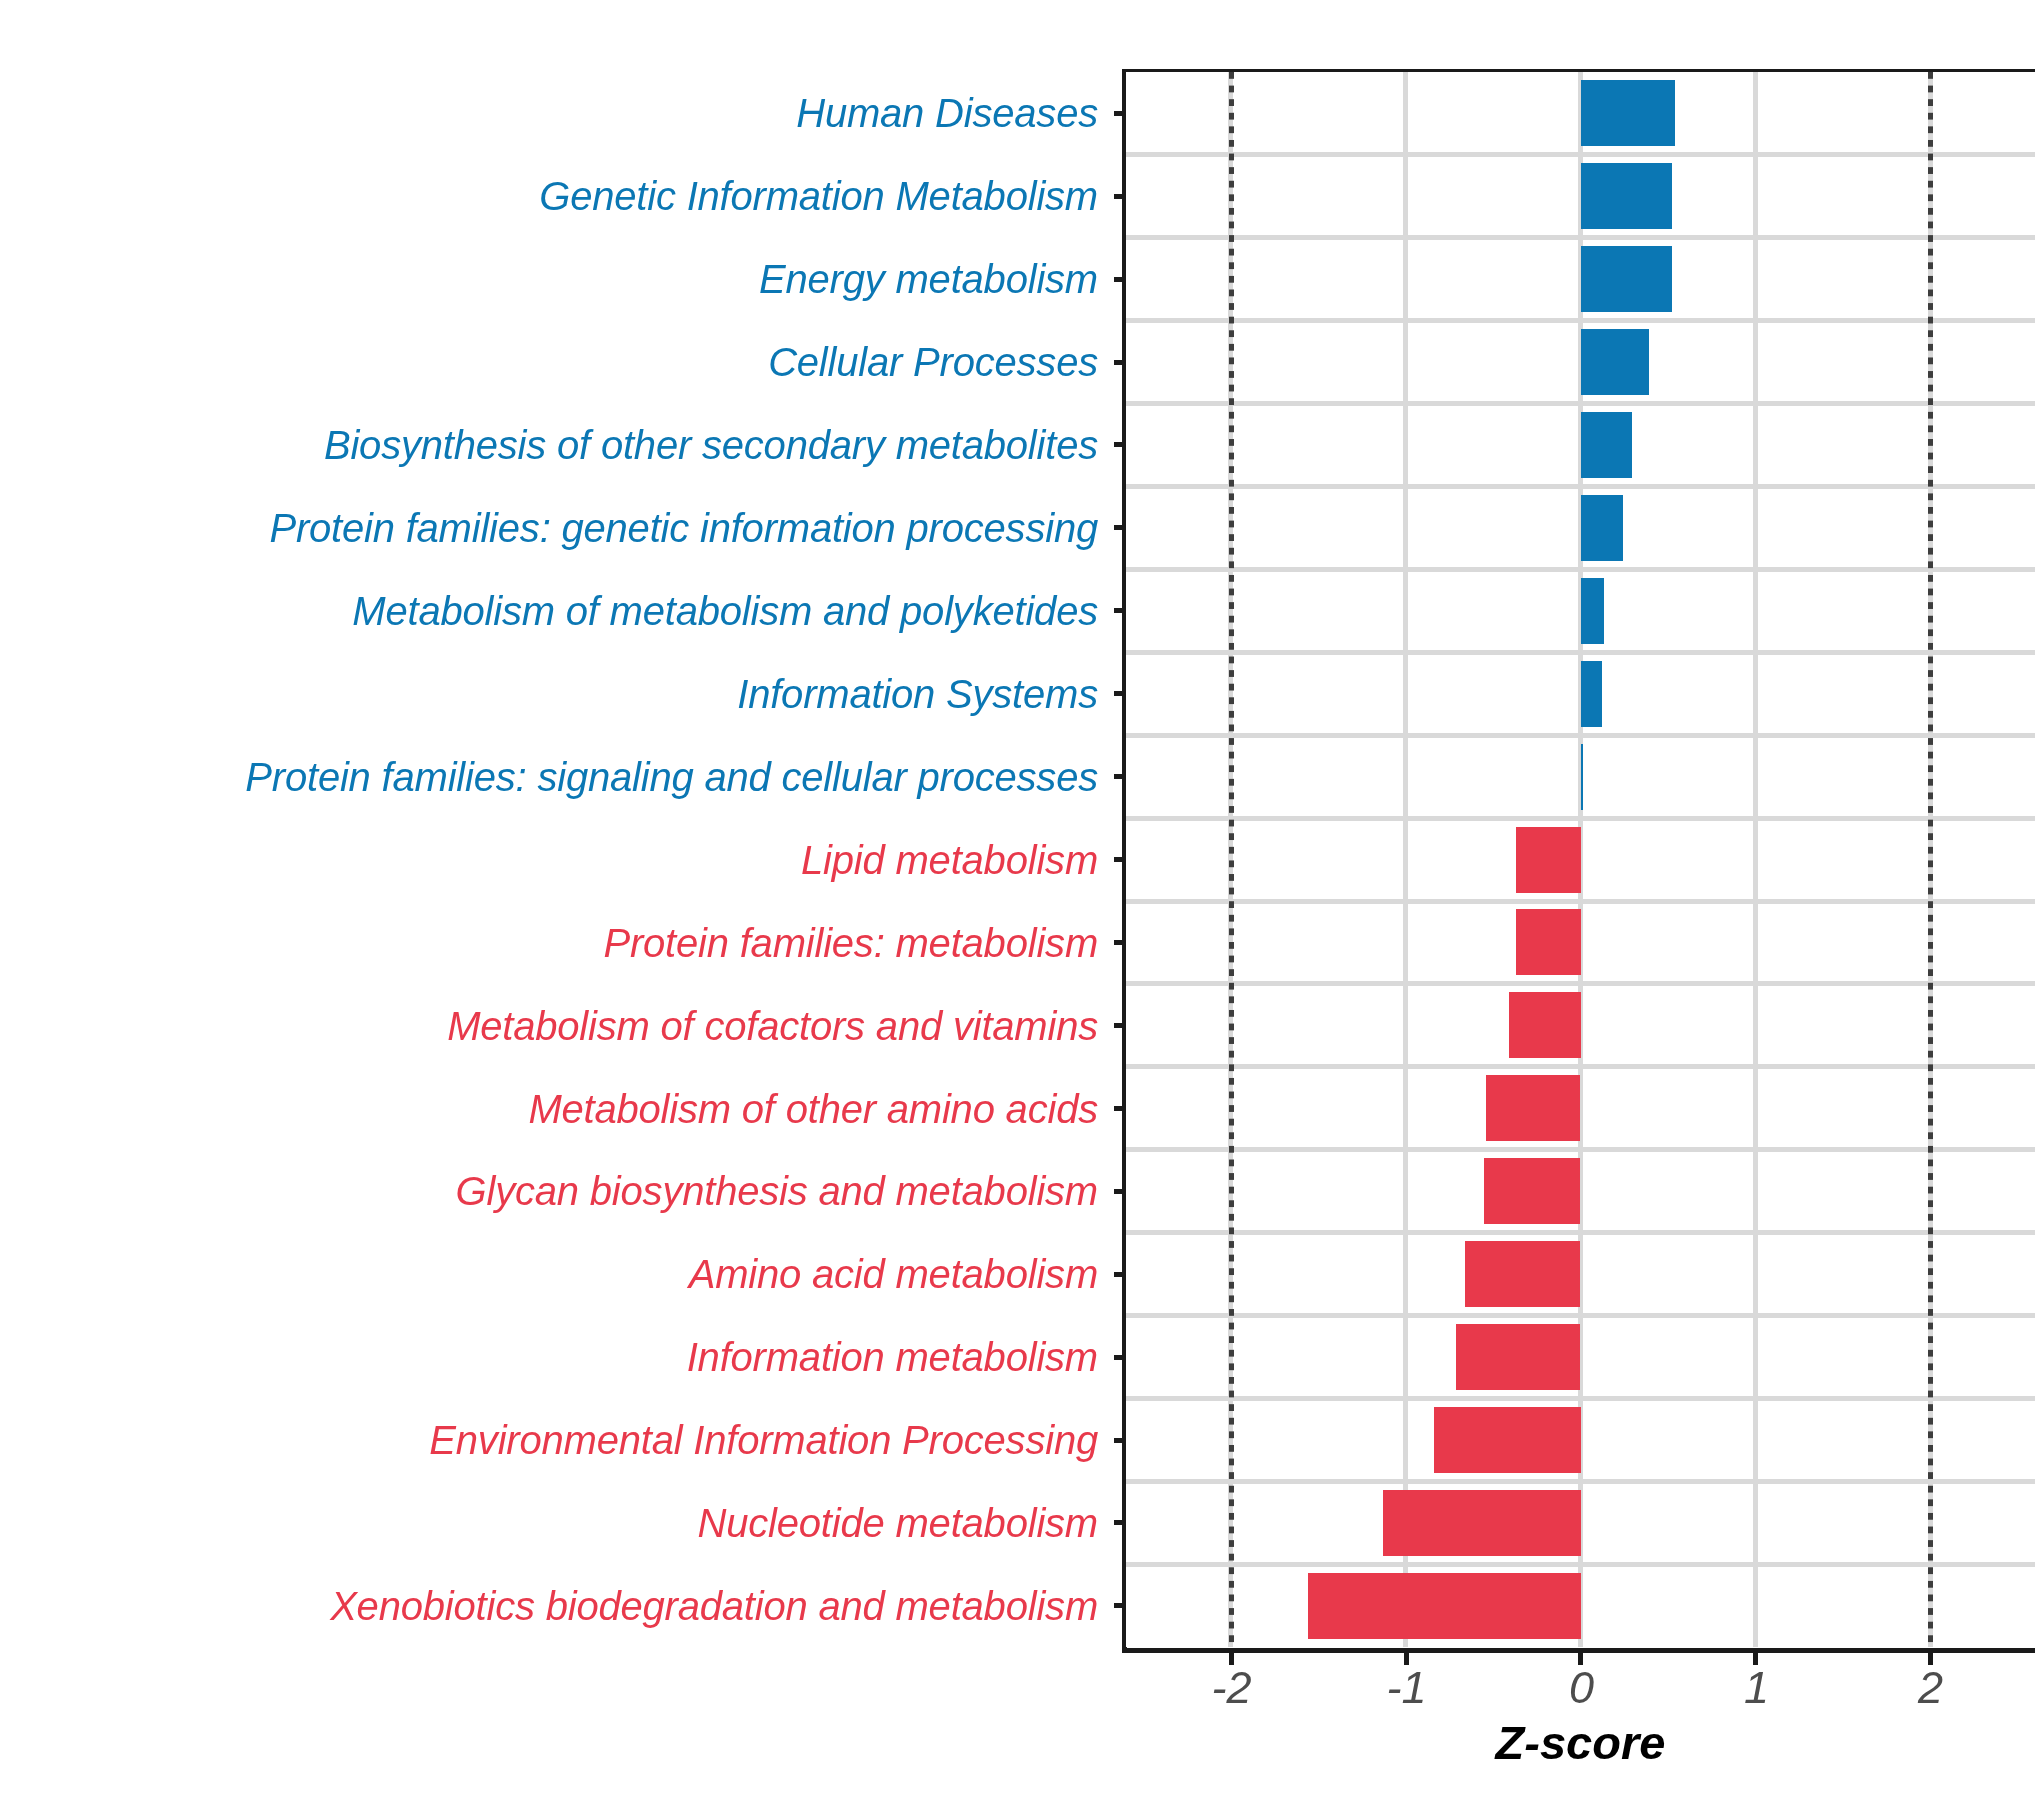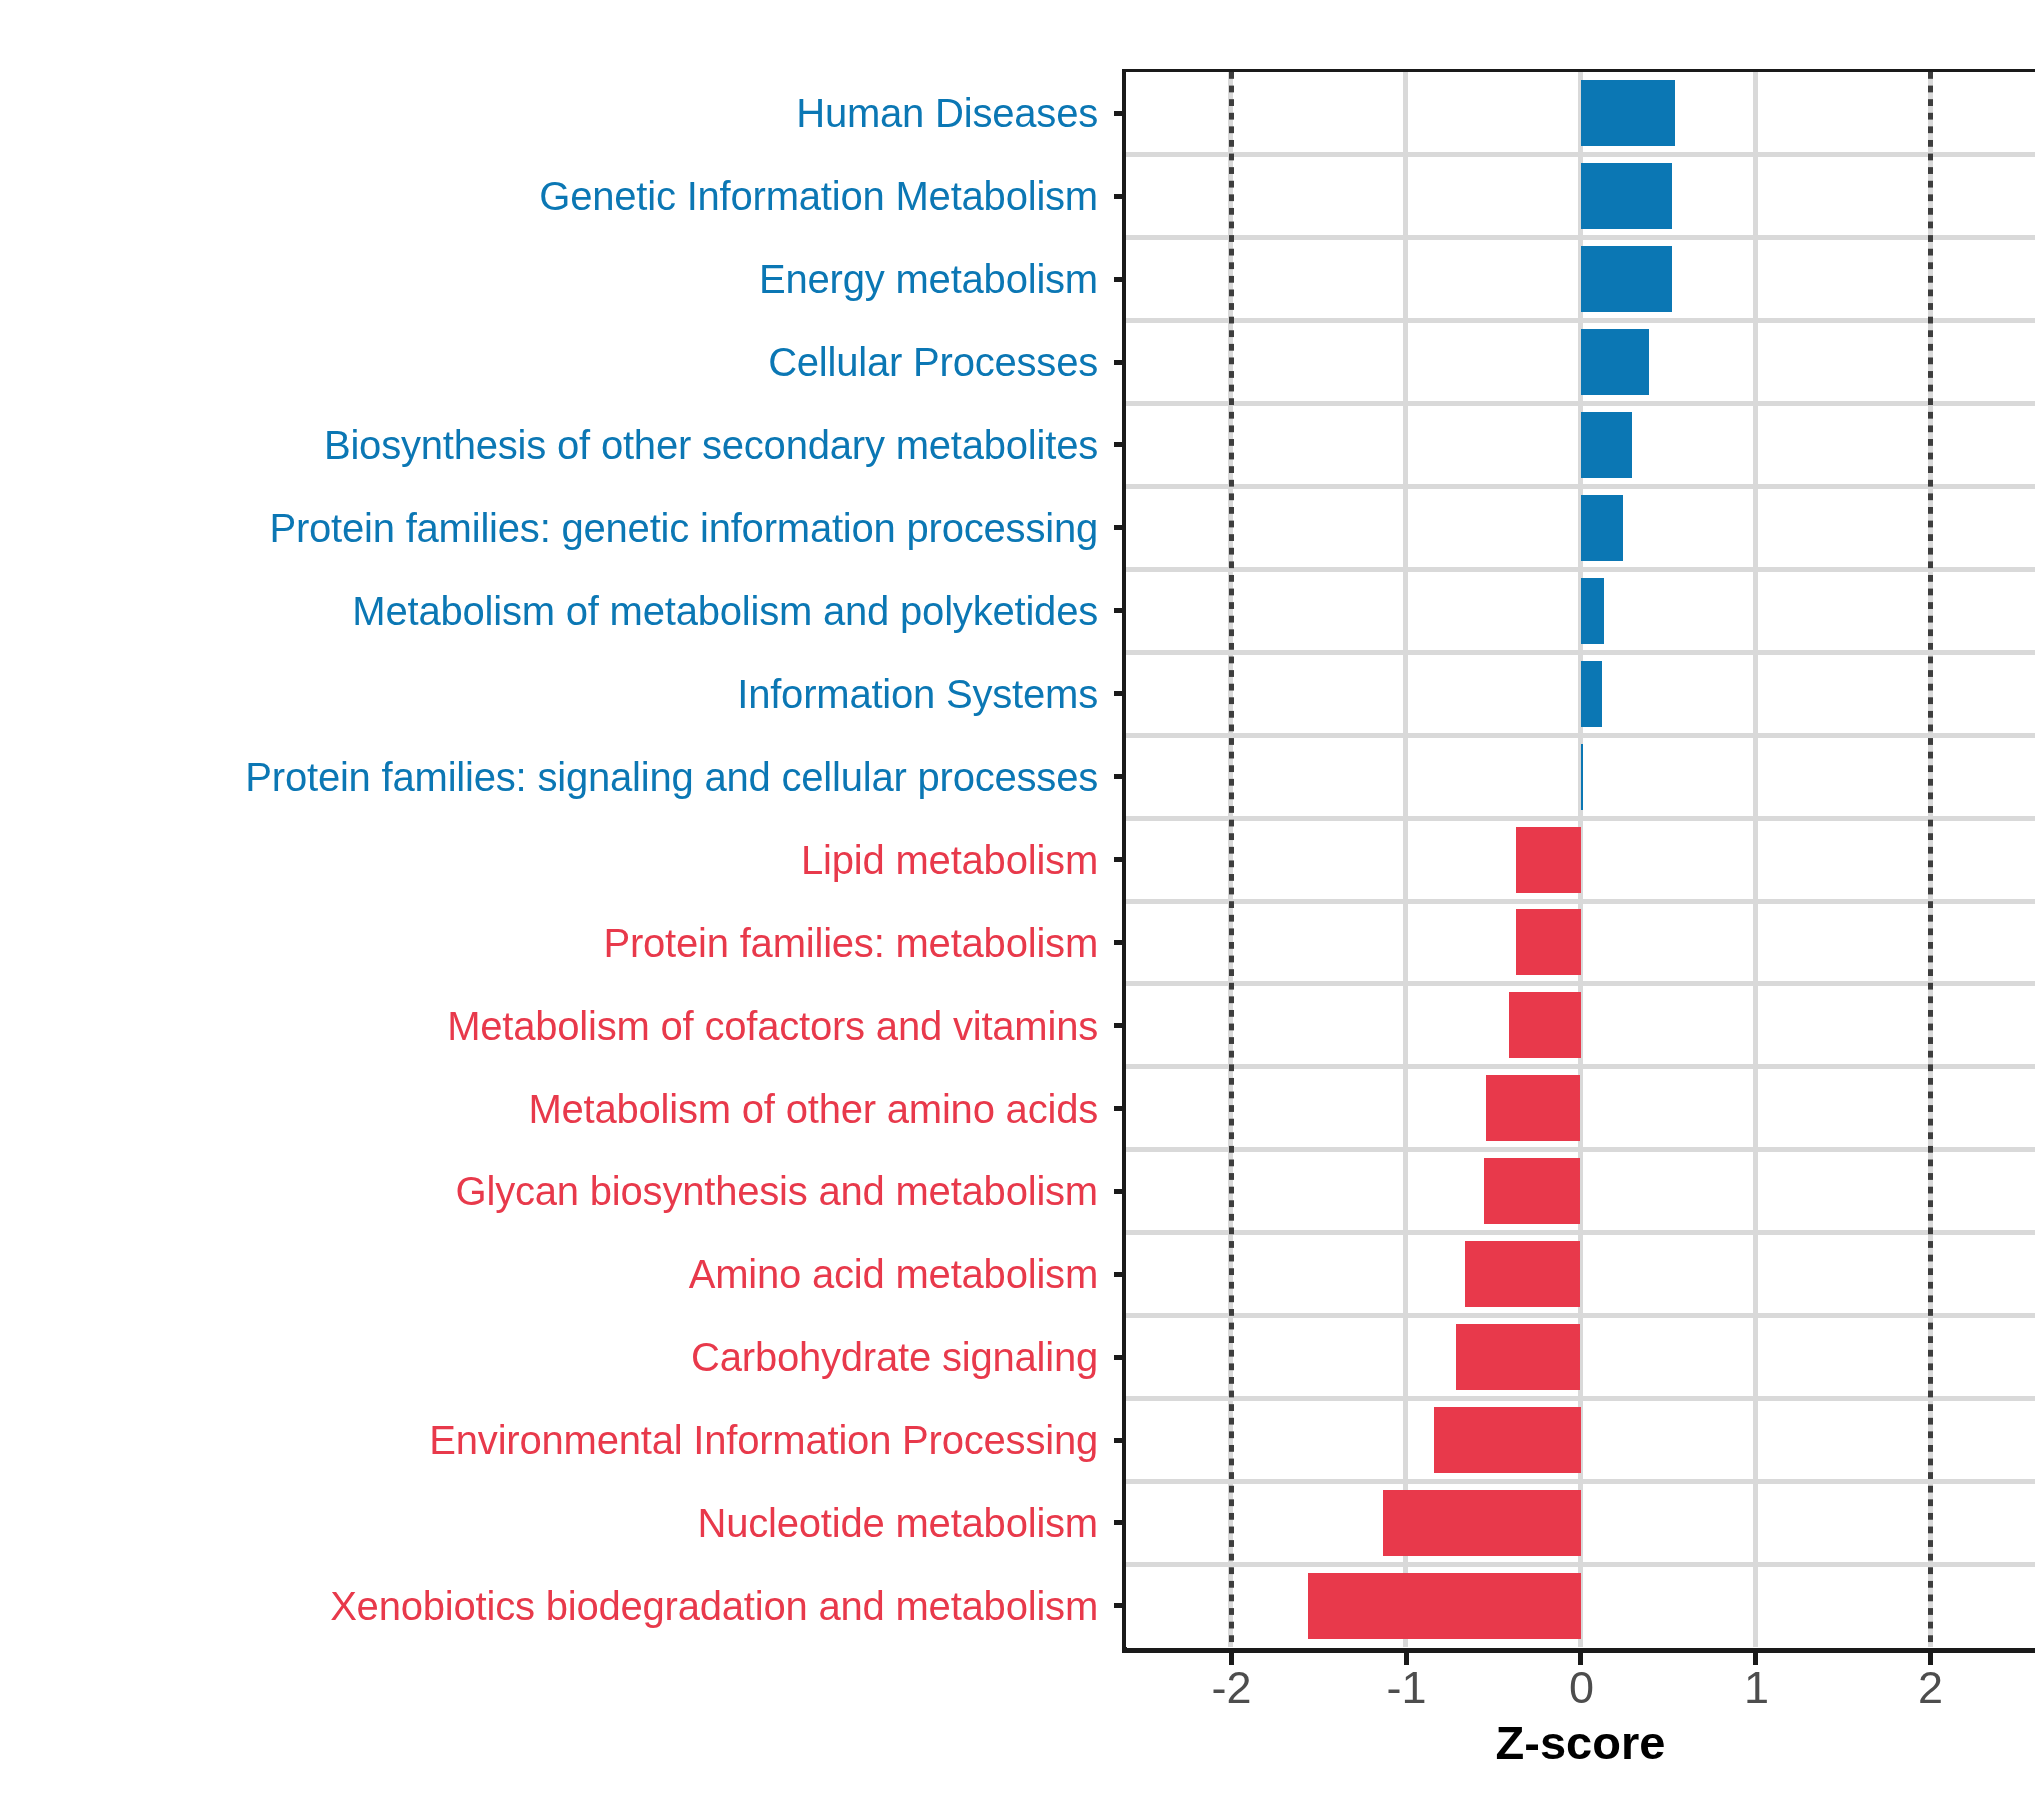--- a/index.html
+++ b/index.html
@@ -5,21 +5,21 @@
 <style>
   html,body{margin:0;padding:0;background:#ffffff;}
   body{
     width:2035px;height:1809px;
     font-family:"Liberation Sans","DejaVu Sans",sans-serif;
     overflow:hidden;
     position:relative;
   }
 
   
-  #figure{position:absolute;left:0;top:0;width:1857px;height:1809px;}
+  #figure{position:absolute;left:0;top:0;width:1857px;height:1809px;font-style:italic;}
 
   
   #ylabels{
     position:absolute;
     left:0px; top:72px;
     width:1116px;
     height:1575px;
   }
   .ylabel{
     position:absolute;
@@ -146,21 +146,21 @@
       <div class="ylabel" style="top: 456px; color: rgb(11, 119, 180);"><span>Protein families: genetic information processing</span></div>
       <div class="ylabel" style="top: 539px; color: rgb(11, 119, 180);"><span>Metabolism of metabolism and polyketides</span></div>
       <div class="ylabel" style="top: 622px; color: rgb(11, 119, 180);"><span>Information Systems</span></div>
       <div class="ylabel" style="top: 705px; color: rgb(11, 119, 180);"><span>Protein families: signaling and cellular processes</span></div>
       <div class="ylabel" style="top: 788px; color: rgb(232, 57, 75);"><span>Lipid metabolism</span></div>
       <div class="ylabel" style="top: 871px; color: rgb(232, 57, 75);"><span>Protein families: metabolism</span></div>
       <div class="ylabel" style="top: 954px; color: rgb(232, 57, 75);"><span>Metabolism of cofactors and vitamins</span></div>
       <div class="ylabel" style="top: 1037px; color: rgb(232, 57, 75);"><span>Metabolism of other amino acids</span></div>
       <div class="ylabel" style="top: 1119px; color: rgb(232, 57, 75);"><span>Glycan biosynthesis and metabolism</span></div>
       <div class="ylabel" style="top: 1202px; color: rgb(232, 57, 75);"><span>Amino acid metabolism</span></div>
-      <div class="ylabel" style="top: 1285px; color: rgb(232, 57, 75);"><span>Carbohydrate signaling</span></div>
+      <div class="ylabel" style="top: 1285px; color: rgb(232, 57, 75);"><span>Information metabolism</span></div>
       <div class="ylabel" style="top: 1368px; color: rgb(232, 57, 75);"><span>Environmental Information Processing</span></div>
       <div class="ylabel" style="top: 1451px; color: rgb(232, 57, 75);"><span>Nucleotide metabolism</span></div>
       <div class="ylabel" style="top: 1534px; color: rgb(232, 57, 75);"><span>Xenobiotics biodegradation and metabolism</span></div>
     </div>
 
   <div id="yticks">
       <div class="ytick" style="top: 111px;"></div>
       <div class="ytick" style="top: 194px;"></div>
       <div class="ytick" style="top: 277px;"></div>
       <div class="ytick" style="top: 360px;"></div>

